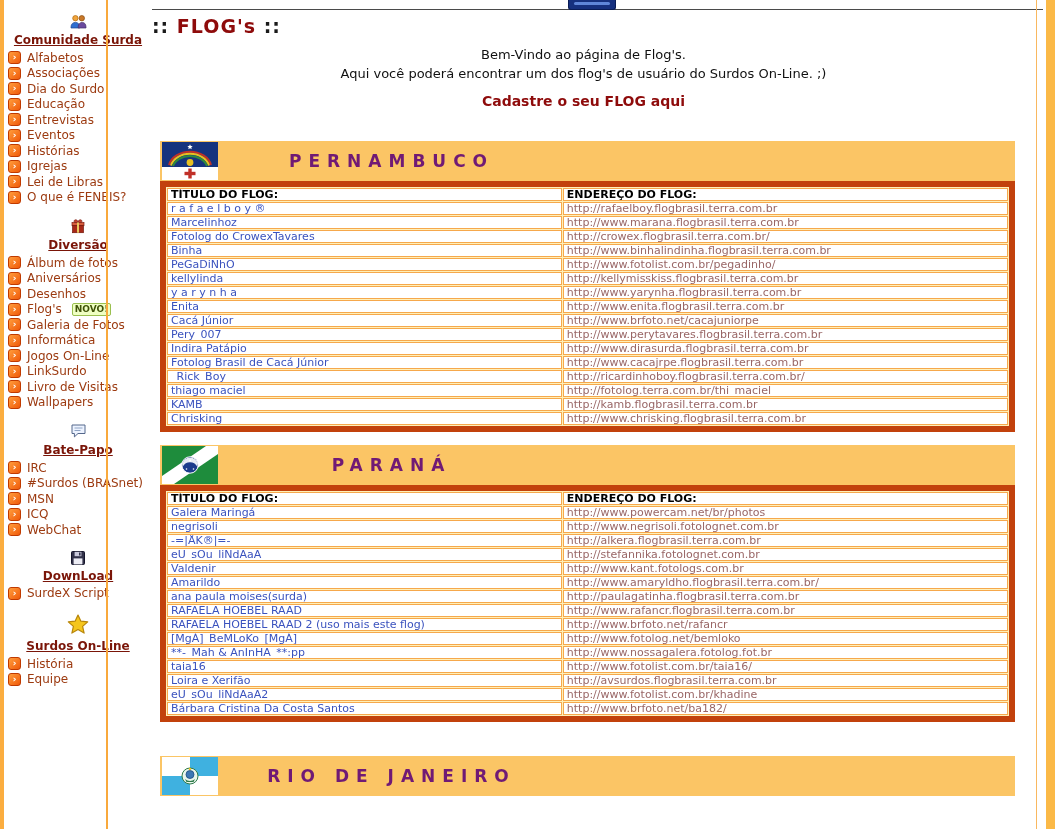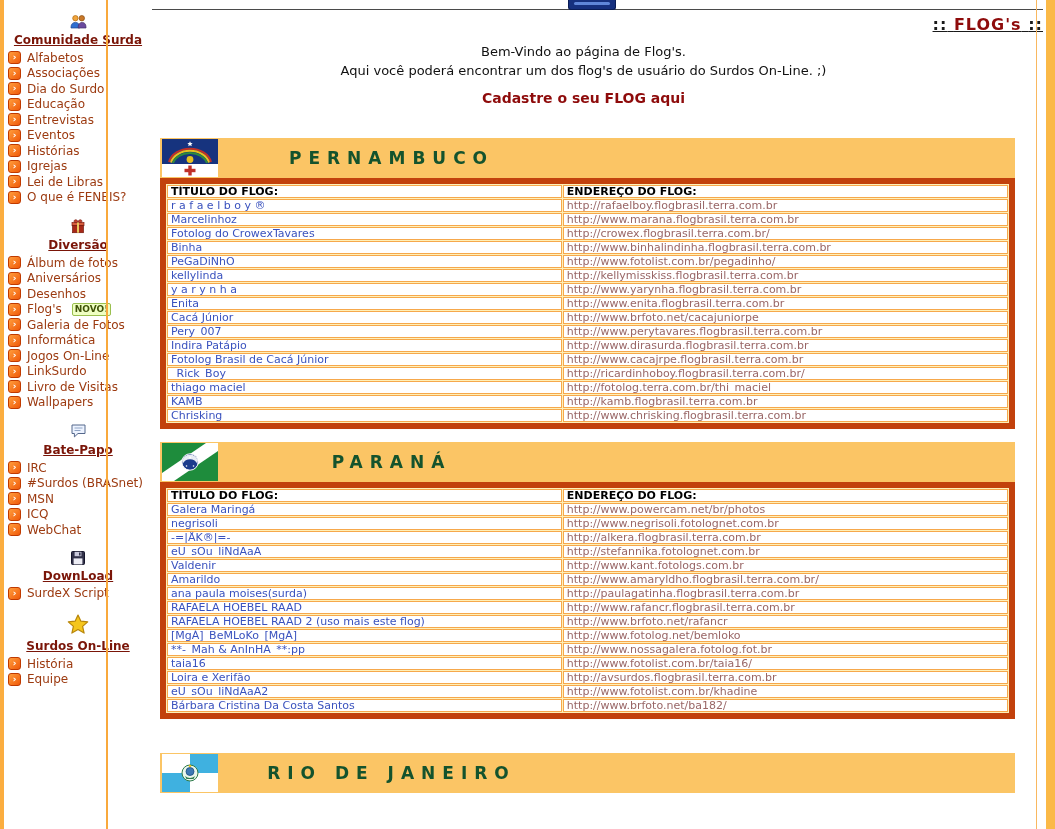--- a/index.html
+++ b/index.html
@@ -28,35 +28,35 @@
   .badge-new{background:#EFFFC2;border:1px solid #9ABF4F;color:#3E5208;font-size:9px;font-weight:bold;
     padding:0 2px;margin-left:4px;border-radius:2px;line-height:11px;}
 
   
   .content{position:absolute;left:152px;top:0;width:891px;}
   .content-top-line{position:absolute;top:9px;left:0;width:100%;border-top:1px solid #4A4A4A;}
   .top-tab{position:absolute;top:0;left:416px;width:46px;height:9px;background:#16307E;
     border:1px solid #0A1C55;border-top:none;border-radius:0 0 3px 3px;cursor:pointer;}
   .top-tab-inner{margin:2px 5px 0 5px;height:3px;background:#5F86D8;border-radius:2px;}
 
-  .page-title{padding-top:15px;text-align:right;font-size:16px;font-weight:bold;color:#1A1A1A;letter-spacing:1px;text-decoration:underline;}
+  .page-title{padding-top:15px;text-align:left;font-size:19px;font-weight:bold;color:#1A1A1A;letter-spacing:1px;}
   .page-title .t-red{color:#8E0B0B;}
   .welcome{margin-top:8px;text-align:center;font-size:13px;color:#111;line-height:19px;width:863px;}
   .register{margin-top:10px;text-align:center;font-size:14px;font-weight:bold;color:#8E0B0B;width:863px;cursor:pointer;}
 
   
   #sections{margin-left:8px;width:855px;}
   .section{margin-top:13px;width:855px;}
   .section.first{margin-top:32px;}
   .section.gap-lg{margin-top:34px;}
   .section-band{position:relative;height:40px;background:#FBC565;}
   .flag{position:absolute;left:2px;top:1px;width:56px;height:38px;}
   .flag svg{display:block;}
   .band-name{position:absolute;left:60px;top:0;width:343px;height:40px;line-height:40px;
-    text-align:center;font-size:17px;font-weight:bold;color:#14532d;letter-spacing:7px;white-space:nowrap;}
+    text-align:center;font-size:17px;font-weight:bold;color:#701a75;letter-spacing:7px;white-space:nowrap;}
 
   table.flog-table{width:855px;border-collapse:separate;border-spacing:1px;background:#FFF0B8;
     border:6px solid #c2410c;table-layout:fixed;}
   .flog-table th,.flog-table td{background:#fff;border:1px solid #F6A84C;font-size:11px;
     padding:0 3px;height:11px;line-height:11px;white-space:nowrap;overflow:hidden;text-align:left;}
   .flog-table th{font-weight:bold;color:#000;}
   td.title-cell{color:#3A52BE;cursor:pointer;}
   td.url-cell{color:#996666;cursor:pointer;}
 </style>
 </head>

